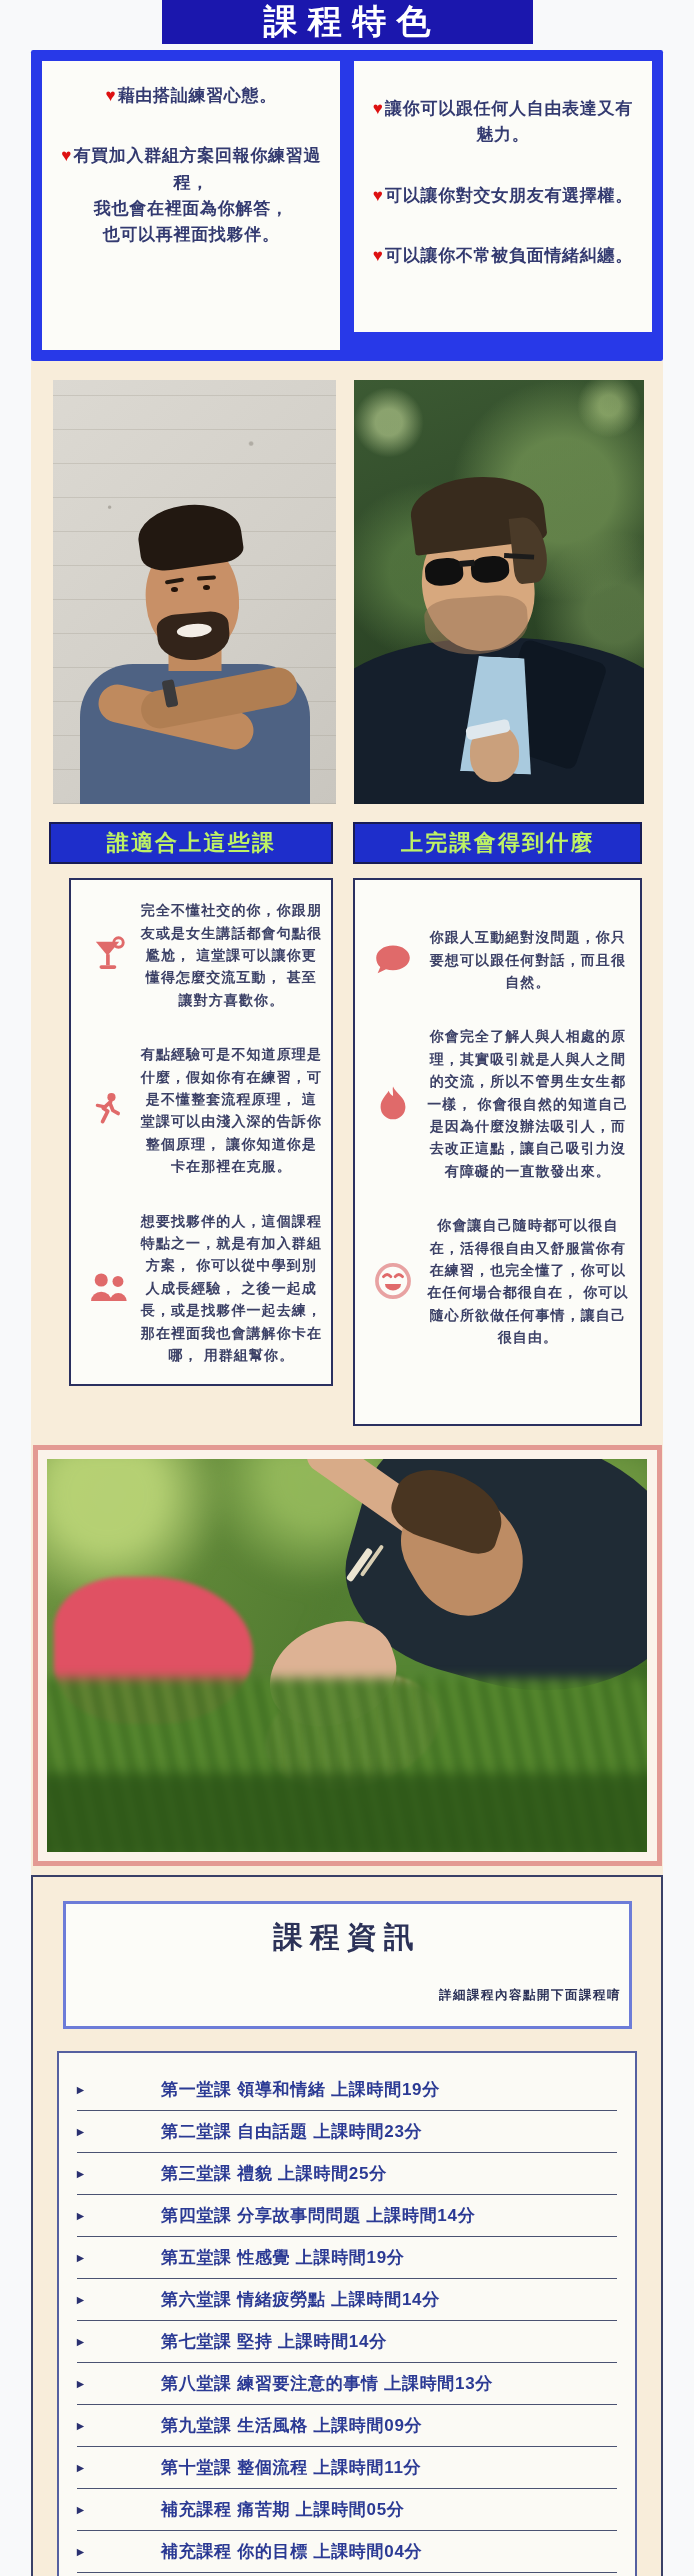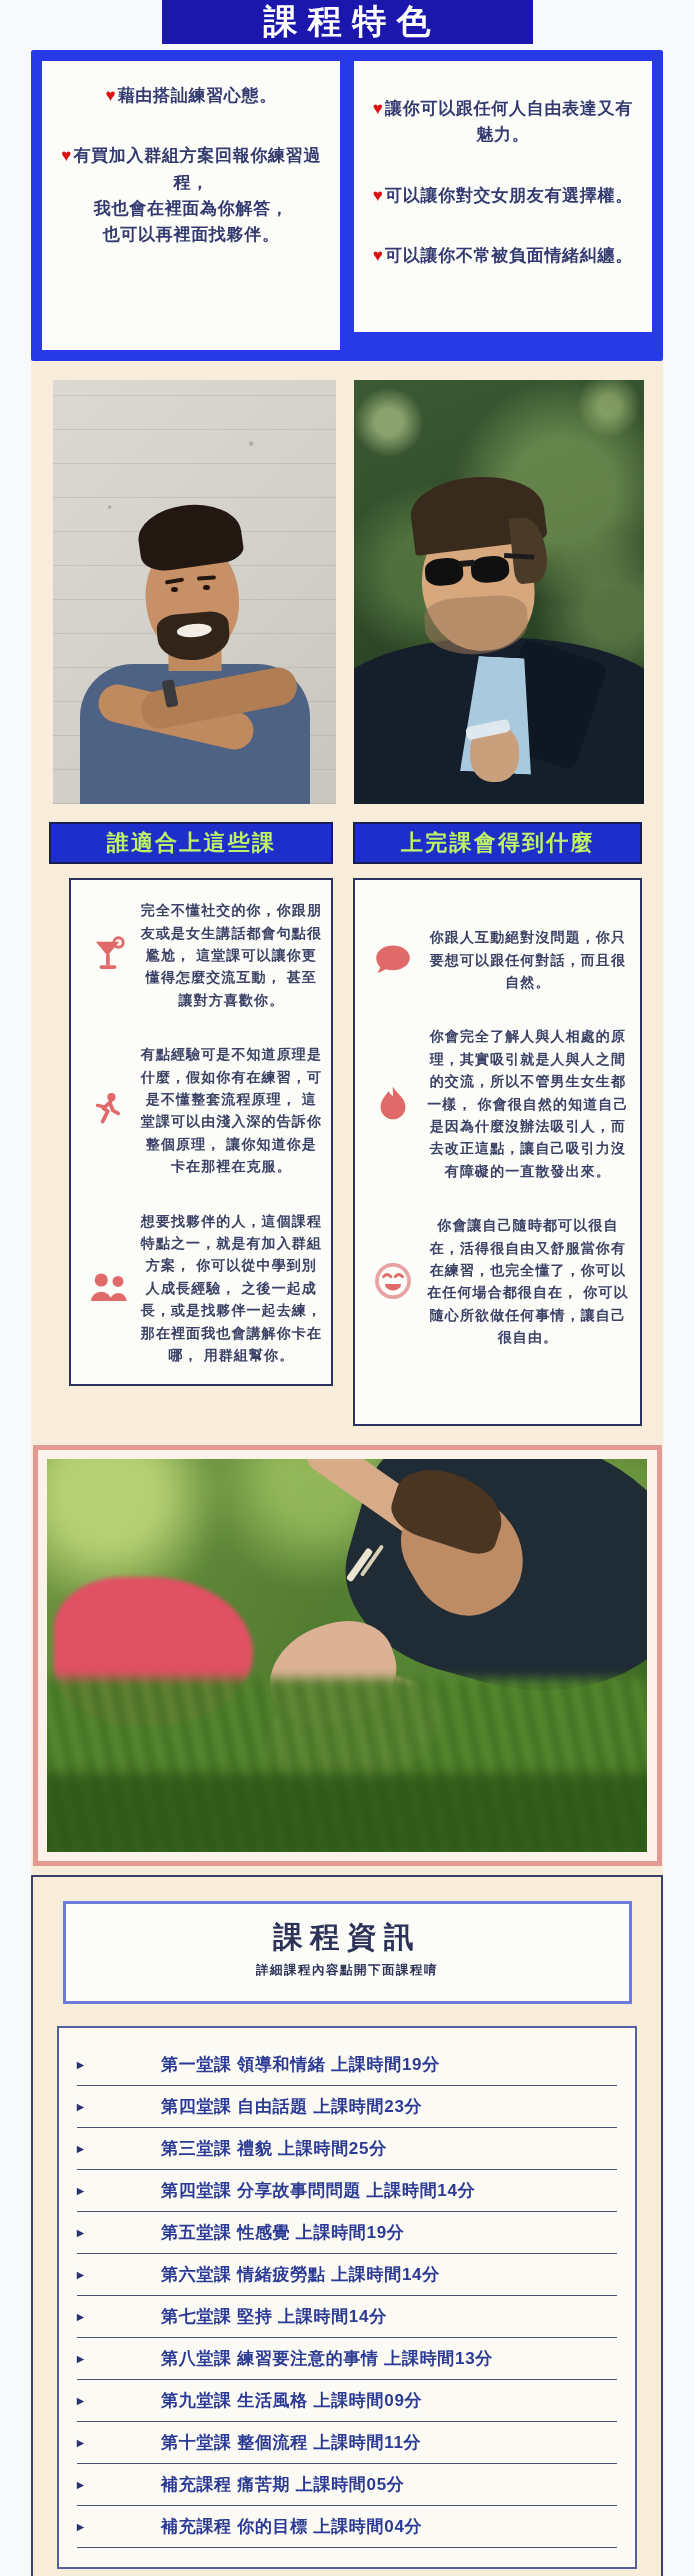--- a/index.html
+++ b/index.html
@@ -150,21 +150,21 @@
     width:632px;box-sizing:border-box;margin:8.8px auto 0;
     border:2.2px solid #394067;border-bottom:none;
     padding:24px 0 44px;height:707px;
   }
   .info-title-box{
     width:569px;box-sizing:border-box;margin:0 auto;
     background:#fcfcf8;border:3.7px solid #6d7cd8;
     text-align:center;padding:14.7px 7.4px 22px;
   }
   .info-title{color:#2c3258;font-size:29.5px;font-weight:bold;letter-spacing:7.4px;}
-  .info-subtitle{color:#2c3258;font-size:12.5px;font-weight:bold;letter-spacing:1.5px;margin-top:4px;}
+  .info-subtitle{color:#2c3258;font-size:12.5px;font-weight:bold;letter-spacing:1.5px;margin-top:29px;text-align:right;}
   .lessons-box{
     width:580px;box-sizing:border-box;margin:22px auto 0;
     background:#fbfaf5;border:2.9px solid #5560a0;
     padding:16px 0 19px;
   }
   .lesson-row{
     margin:0 17.7px;height:41px;border-bottom:0.7px solid #4a5272;
     display:flex;align-items:center;cursor:pointer;
   }
   .marker{color:#2a3070;font-size:9.6px;width:10.3px;flex:0 0 10.3px;}
@@ -328,21 +328,21 @@
         <div class="info-subtitle">詳細課程內容點開下面課程唷</div>
       </div>
       <div class="lessons-box">
 
       <div class="lesson-row">
             <span class="marker">▶</span>
             <span class="lesson-label">第一堂課 領導和情緒 上課時間19分</span>
           </div>
           <div class="lesson-row">
             <span class="marker">▶</span>
-            <span class="lesson-label">第四堂課 自由話題 上課時間23分</span>
+            <span class="lesson-label">第二堂課 自由話題 上課時間23分</span>
           </div>
           <div class="lesson-row">
             <span class="marker">▶</span>
             <span class="lesson-label">第三堂課 禮貌 上課時間25分</span>
           </div>
           <div class="lesson-row">
             <span class="marker">▶</span>
             <span class="lesson-label">第四堂課 分享故事問問題 上課時間14分</span>
           </div>
           <div class="lesson-row">

